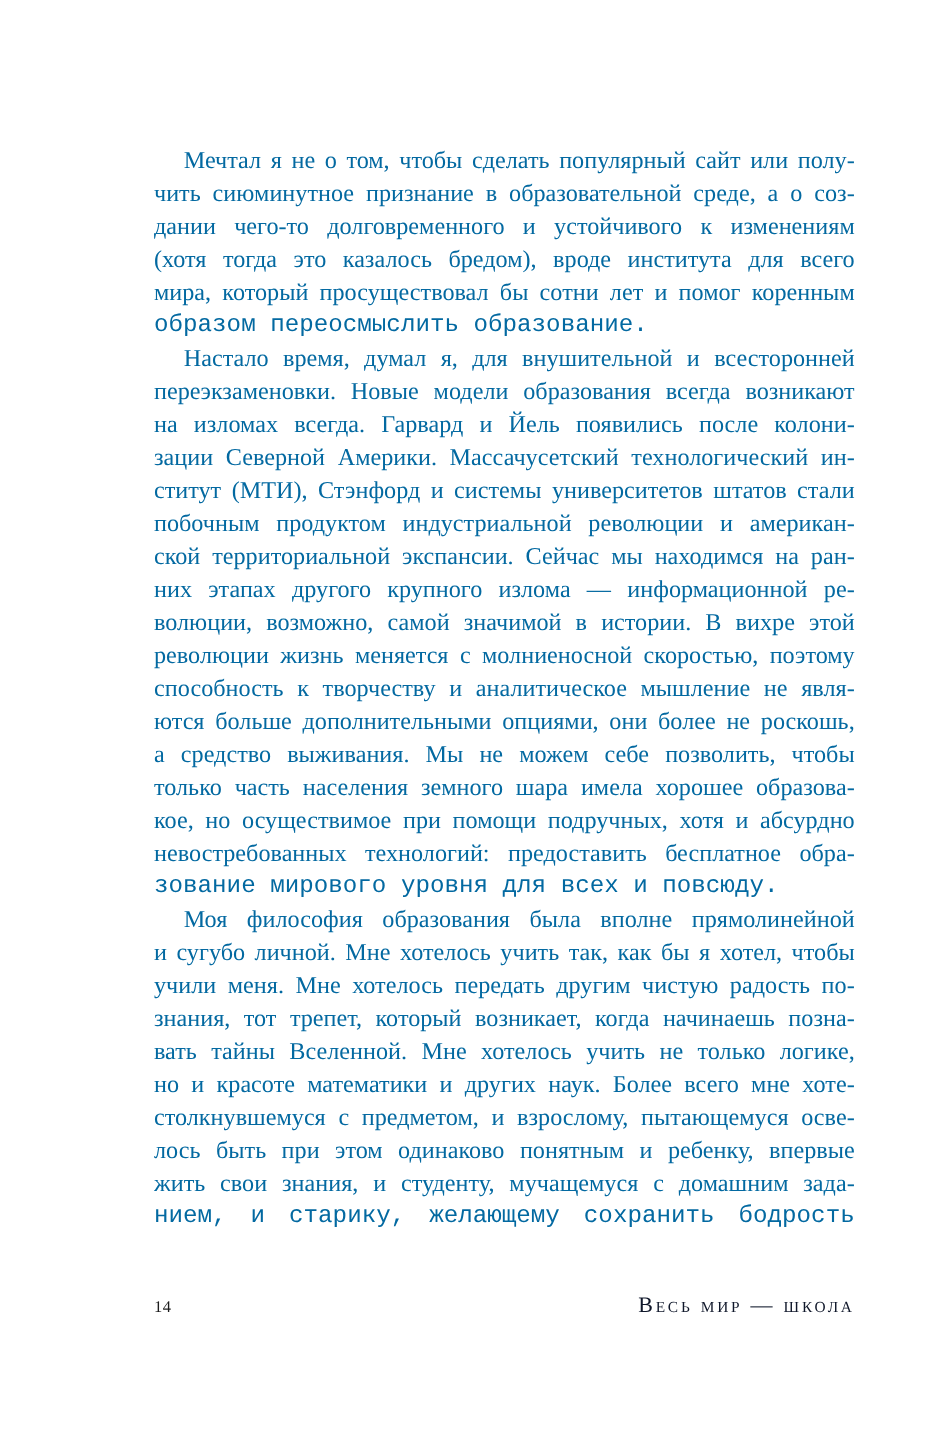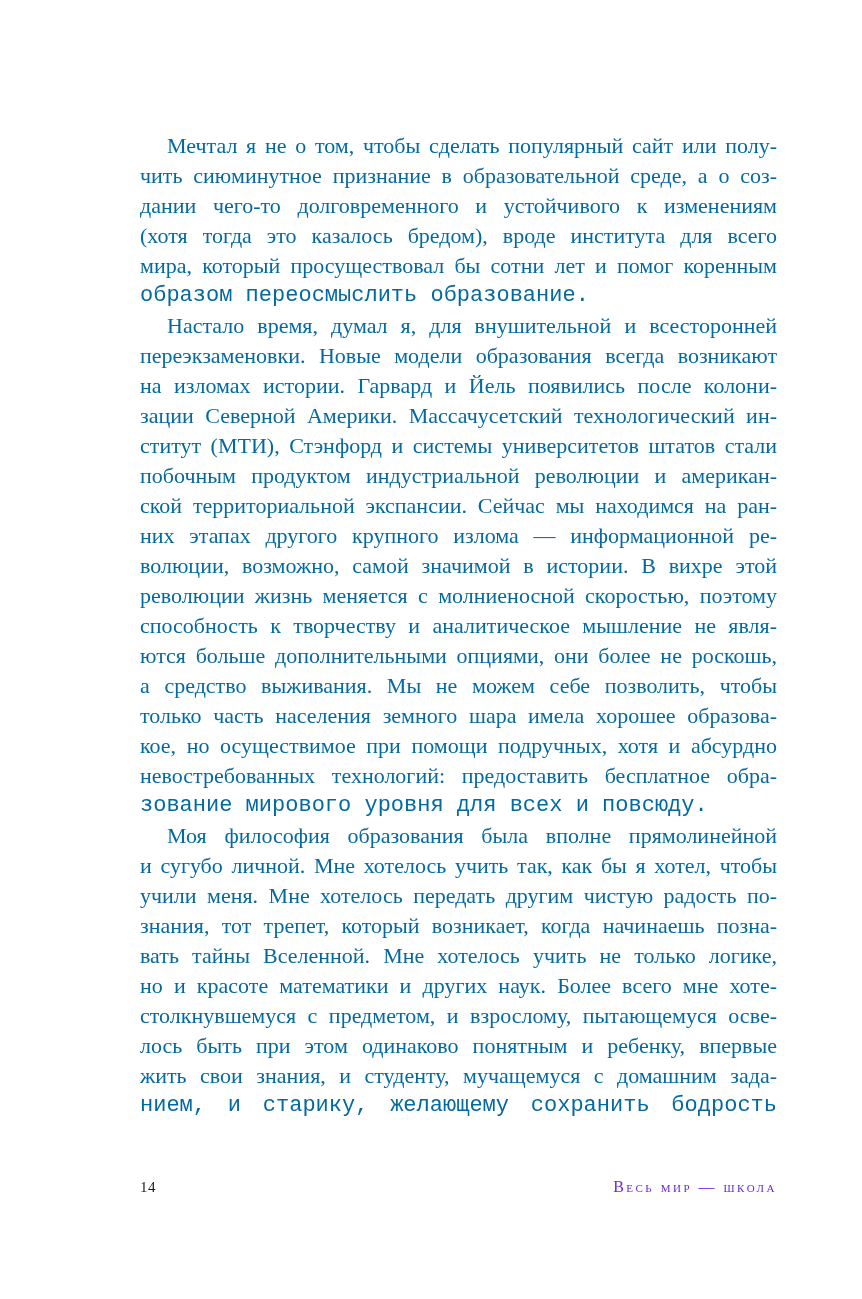--- a/index.html
+++ b/index.html
@@ -52,46 +52,46 @@
     justify-content: space-between;
     align-items: baseline;
     color: #1c1c1c;
   }
   .page-number {
     font-size: 15px;
     line-height: 28px;
     letter-spacing: 0.5px;
   }
   .running-title {
-    font-size: 16px;
+    font-size: 20px;
     line-height: 28px;
     font-variant-caps: small-caps;
     font-variant: small-caps;
     letter-spacing: 2.5px;
-    color: #6d28d9;
+    color: #0f172a;
   }
 </style>
 </head>
 <body>
 
 <div class="page">
 
   <div class="text-block" id="text-block">
       <div>
         <div class="line first">Мечтал я не о том, чтобы сделать популярный сайт или полу-</div>
         <div class="line">чить сиюминутное признание в образовательной среде, а о соз-</div>
         <div class="line">дании чего-то долговременного и устойчивого к изменениям</div>
         <div class="line">(хотя тогда это казалось бредом), вроде института для всего</div>
         <div class="line">мира, который просуществовал бы сотни лет и помог коренным</div>
         <div class="line last">образом переосмыслить образование.</div>
       </div>
       <div>
         <div class="line first">Настало время, думал я, для внушительной и всесторонней</div>
         <div class="line">переэкзаменовки. Новые модели образования всегда возникают</div>
-        <div class="line">на изломах истории. Гарвард и Йель появились после колони-</div>
+        <div class="line">на изломах всегда. Гарвард и Йель появились после колони-</div>
         <div class="line">зации Северной Америки. Массачусетский технологический ин-</div>
         <div class="line">ститут (МТИ), Стэнфорд и системы университетов штатов стали</div>
         <div class="line">побочным продуктом индустриальной революции и американ-</div>
         <div class="line">ской территориальной экспансии. Сейчас мы находимся на ран-</div>
         <div class="line">них этапах другого крупного излома — информационной ре-</div>
         <div class="line">волюции, возможно, самой значимой в истории. В вихре этой</div>
         <div class="line">революции жизнь меняется с молниеносной скоростью, поэтому</div>
         <div class="line">способность к творчеству и аналитическое мышление не явля-</div>
         <div class="line">ются больше дополнительными опциями, они более не роскошь,</div>
         <div class="line">а средство выживания. Мы не можем себе позволить, чтобы</div>

